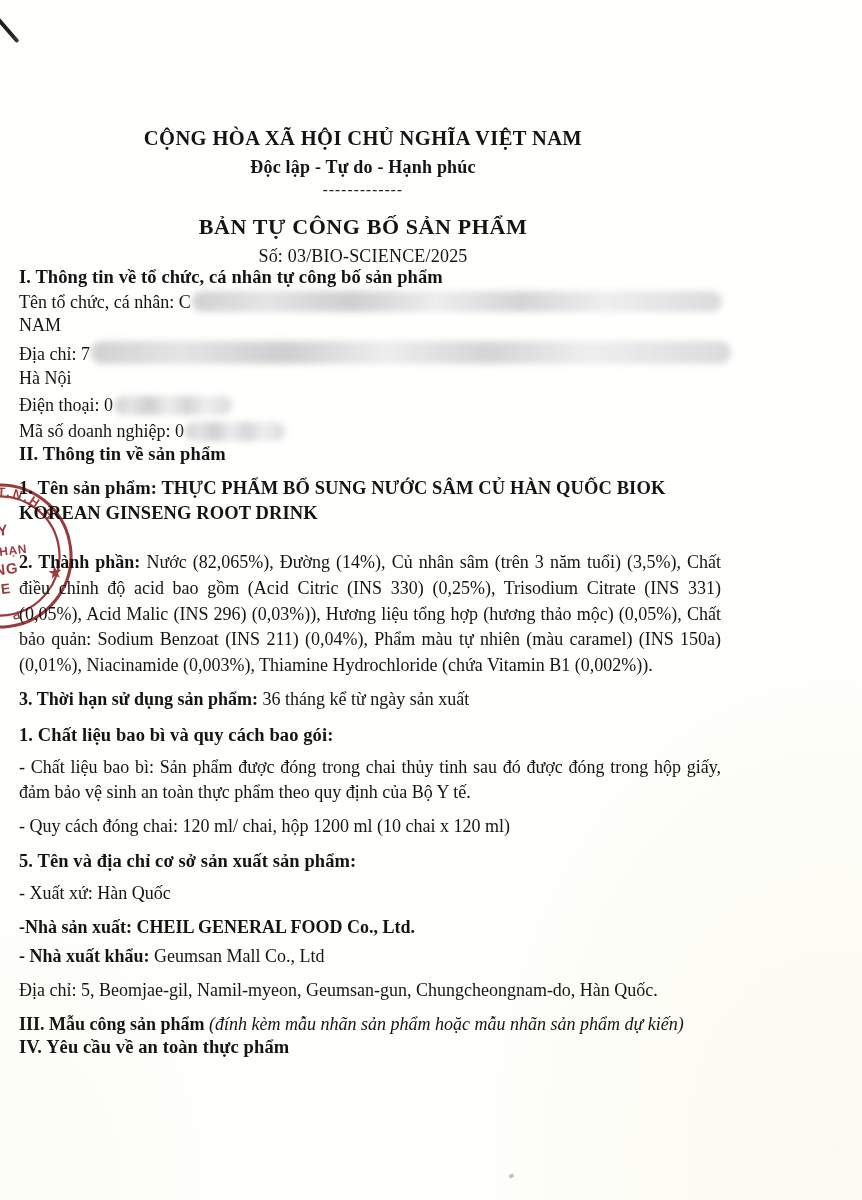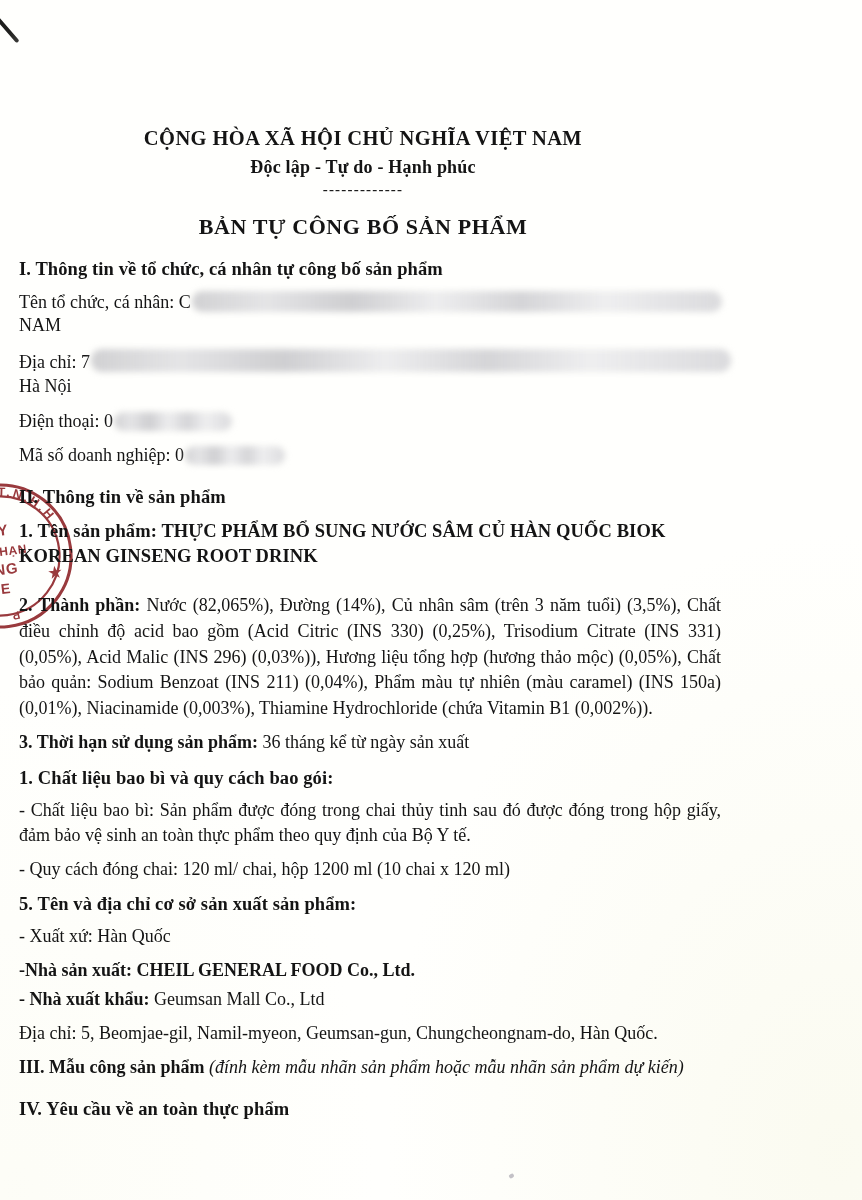--- a/index.html
+++ b/index.html
@@ -108,21 +108,21 @@
   .content {
     margin: 0 auto;
     width: 716px;
     padding-left: 14px;
     box-sizing: border-box;
   }
 
   .h-sec {
     font-size: 18.5px;
     font-weight: bold;
-    margin-top: 19px;
+    margin-top: 0;
     letter-spacing: .1px;
   }
   .h-sec.tight { margin-top: 13px; }
 
   .ln {
     font-size: 18px;
     margin-top: 9px;
     line-height: 1.38;
   }
   .ln.justify {
@@ -131,21 +131,21 @@
   }
   .ln.noind { margin-top: 4px; }
 
   .lbl { font-weight: bold; }
   .ital { font-style: italic; }
 
   
   .field {
     position: relative;
     font-size: 18px;
-    margin-top: 11px;
+    margin-top: 3px;
     line-height: 1.32;
     white-space: nowrap;
   }
   .field .cont {
     display: block;
     white-space: normal;
   }
 
   .redact {
     display: inline-block;
@@ -219,20 +219,21 @@
       <text x="124" y="106" font-size="15" font-weight="bold" fill="#8c1f23" font-family="'Liberation Sans', sans-serif">★</text>
     </svg>
   </div>
 
   <div class="doc">
 
     <div class="center nat-title">CỘNG HÒA XÃ HỘI CHỦ NGHĨA VIỆT NAM</div>
     <div class="center nat-motto">Độc lập - Tự do - Hạnh phúc</div>
     <div class="center rule-dashes">-------------</div>
     <div class="center doc-title">BẢN TỰ CÔNG BỐ SẢN PHẨM</div>
+    <div class="center doc-number">Số:  03/BIO-SCIENCE/2025</div>
 
     <div class="content">
 
       <div class="h-sec">I. Thông tin về tổ chức, cá nhân tự công bố sản phẩm</div>
 
       <div class="field">
         <span>Tên tổ chức, cá nhân:</span>
         <span>C</span><span class="redact wide"></span>
         <span class="cont">NAM</span>
       </div>

